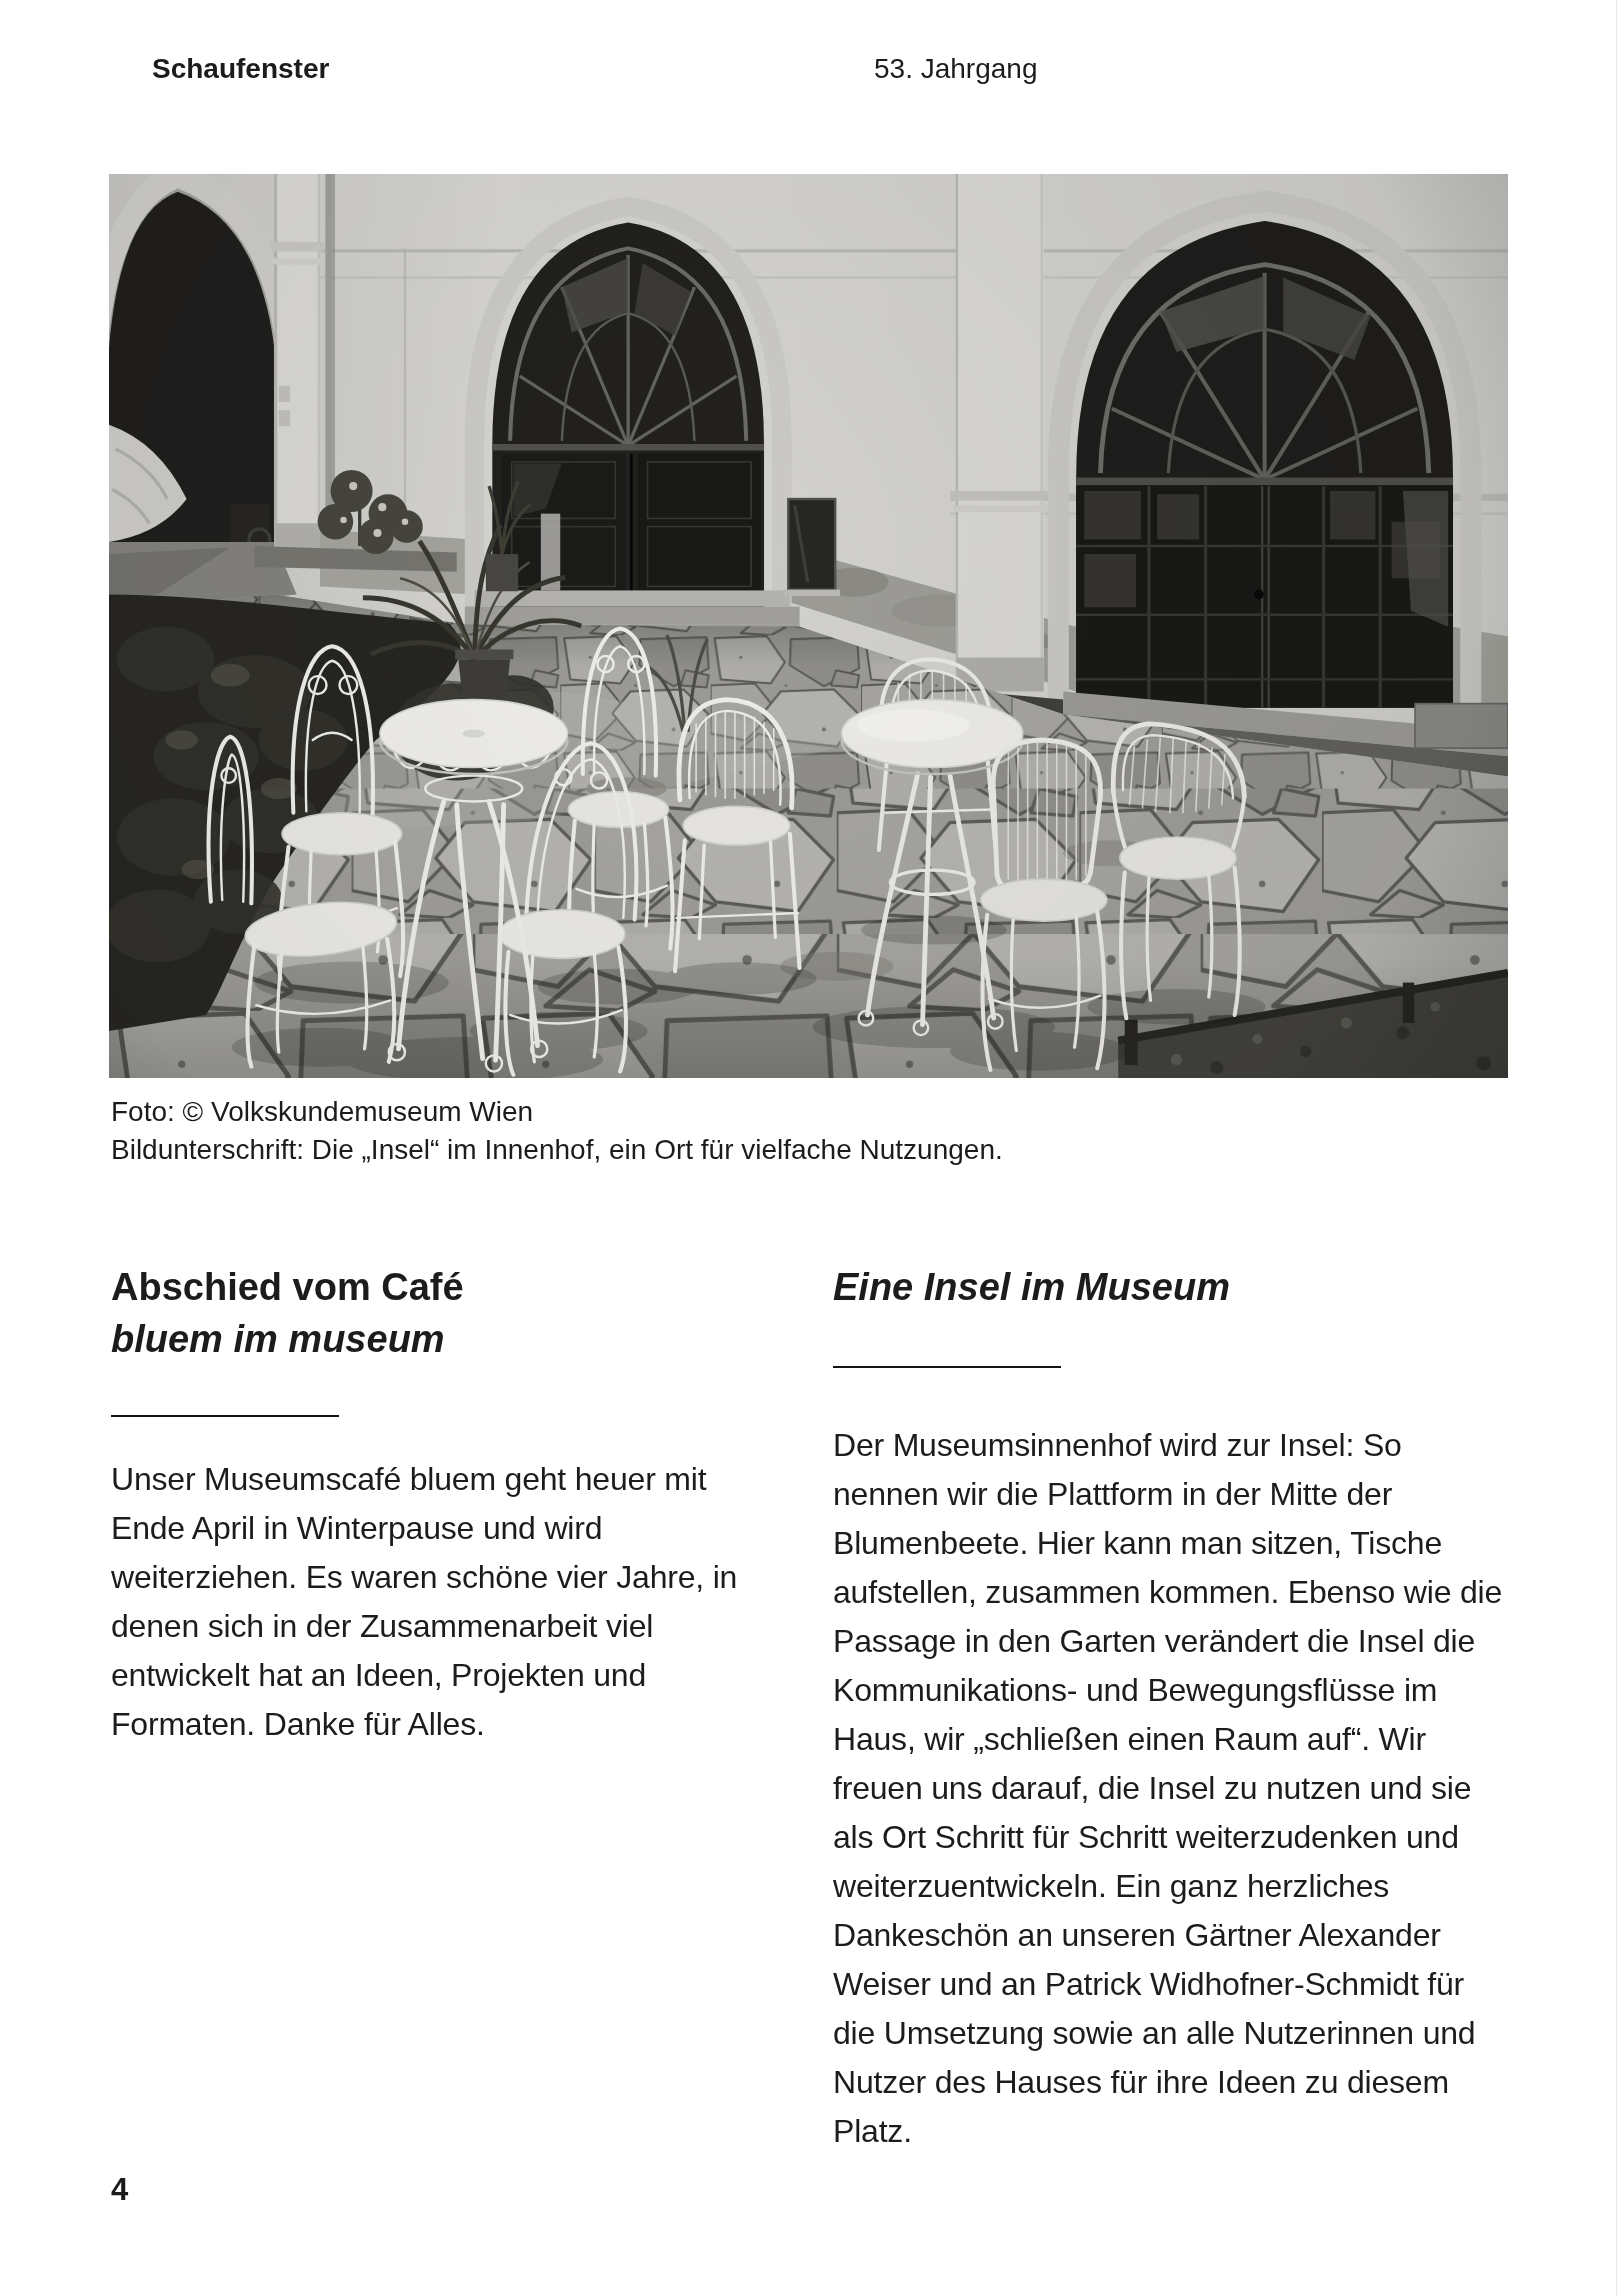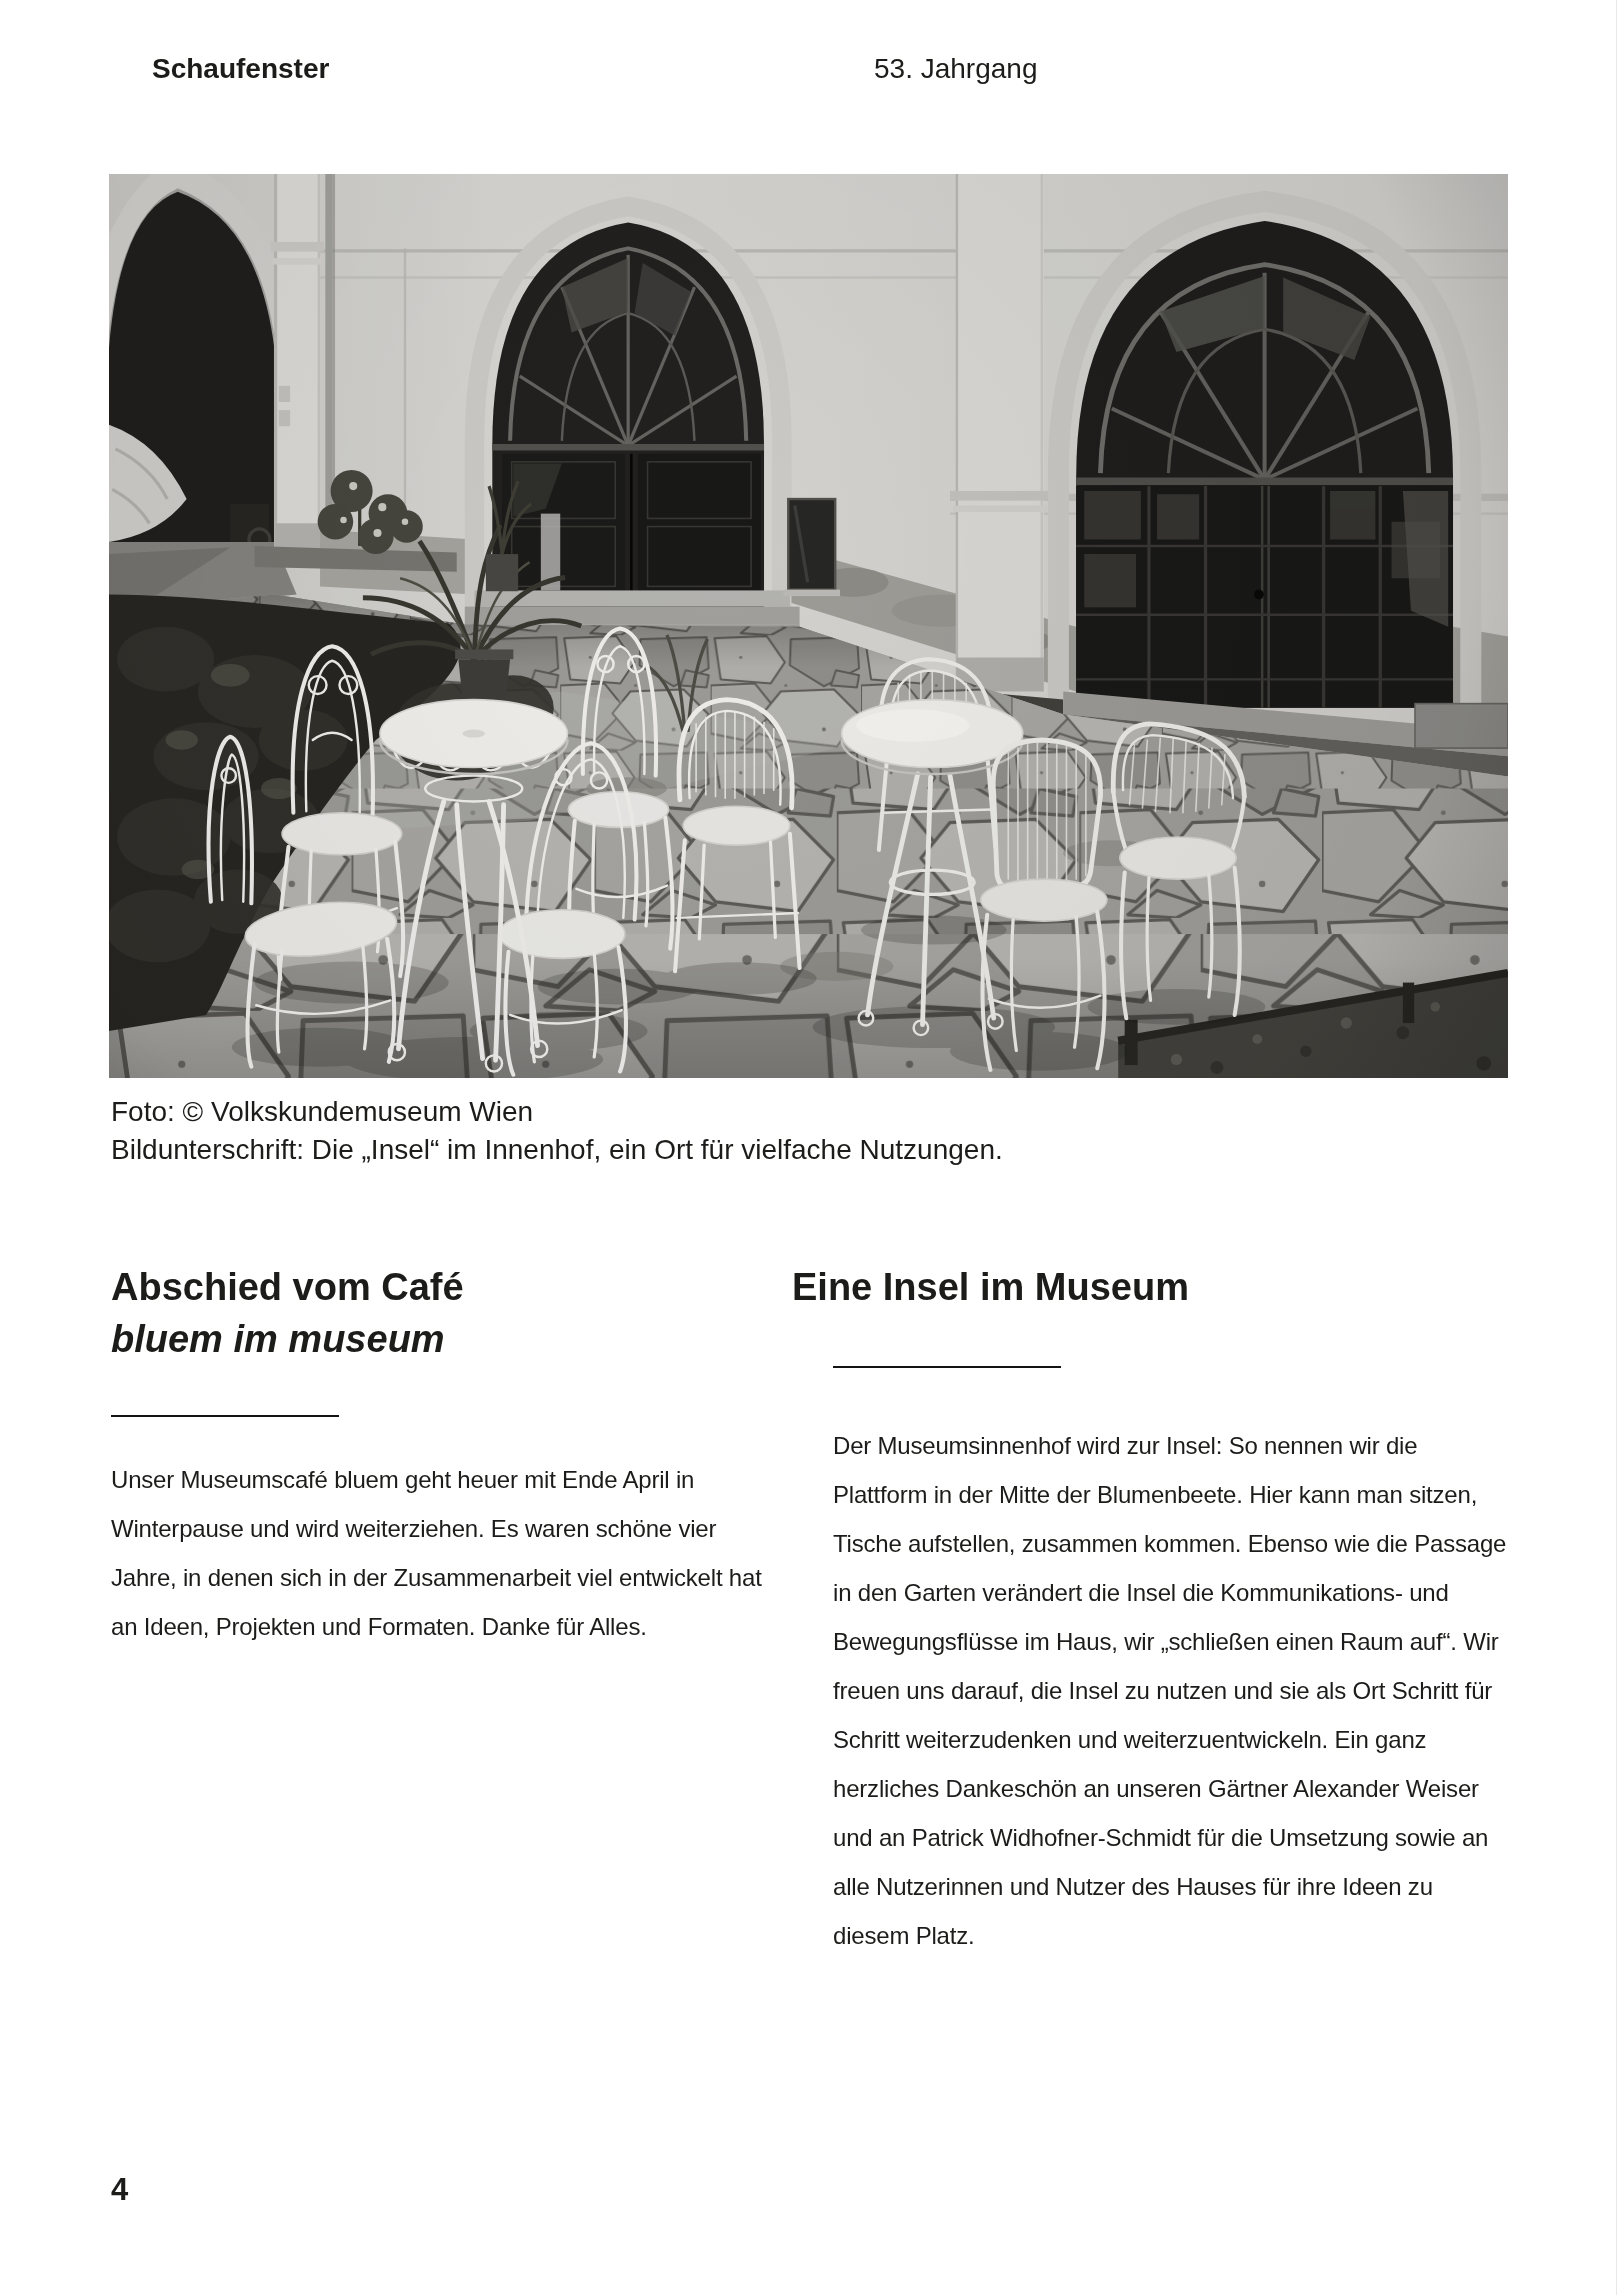--- a/index.html
+++ b/index.html
@@ -7,27 +7,27 @@
         font-family:"Liberation Sans",sans-serif;color:#1c1c1a;overflow:hidden;}
   .hdr{position:absolute;top:53px;font-size:28px;line-height:32px;white-space:nowrap;}
   .hdr-left{left:152px;font-weight:bold;}
   .hdr-right{left:874px;font-weight:normal;}
   .photo{position:absolute;left:109px;top:174px;width:1399px;height:904px;}
   .photo svg{display:block;width:100%;height:100%;}
   .caption{position:absolute;left:111px;top:1093px;width:1261px;font-size:28px;line-height:38px;}
   .caption p{margin:0;}
   .article-title{position:absolute;top:1261px;font-size:38px;line-height:52px;font-weight:bold;margin:0;}
   .t-left{left:111px;width:679px;}
-  .t-right{left:792px;width:695px;}
+  .t-right{left:833px;width:695px;font-style:italic;}
   .italic{font-style:italic;}
   .rule{position:absolute;height:2.4px;background:#141414;width:228px;}
   .rule-left{left:111px;top:1415px;}
   .rule-right{left:833px;top:1366px;}
   .colbody{position:absolute;}
-  .colbody p{margin:0;font-size:24px;line-height:49px;letter-spacing:-0.2px;}
+  .colbody p{margin:0;font-size:32px;line-height:49px;letter-spacing:-0.2px;}
   .b-left{left:111px;top:1455px;width:665px;}
   .b-right{left:833px;top:1421px;width:681px;}
   .indent{text-indent:47px;}
   .pagenum{position:absolute;left:111px;top:2172px;font-size:31px;font-weight:bold;}
 </style>
 </head>
 <body>
 
 <div class="page">
 

